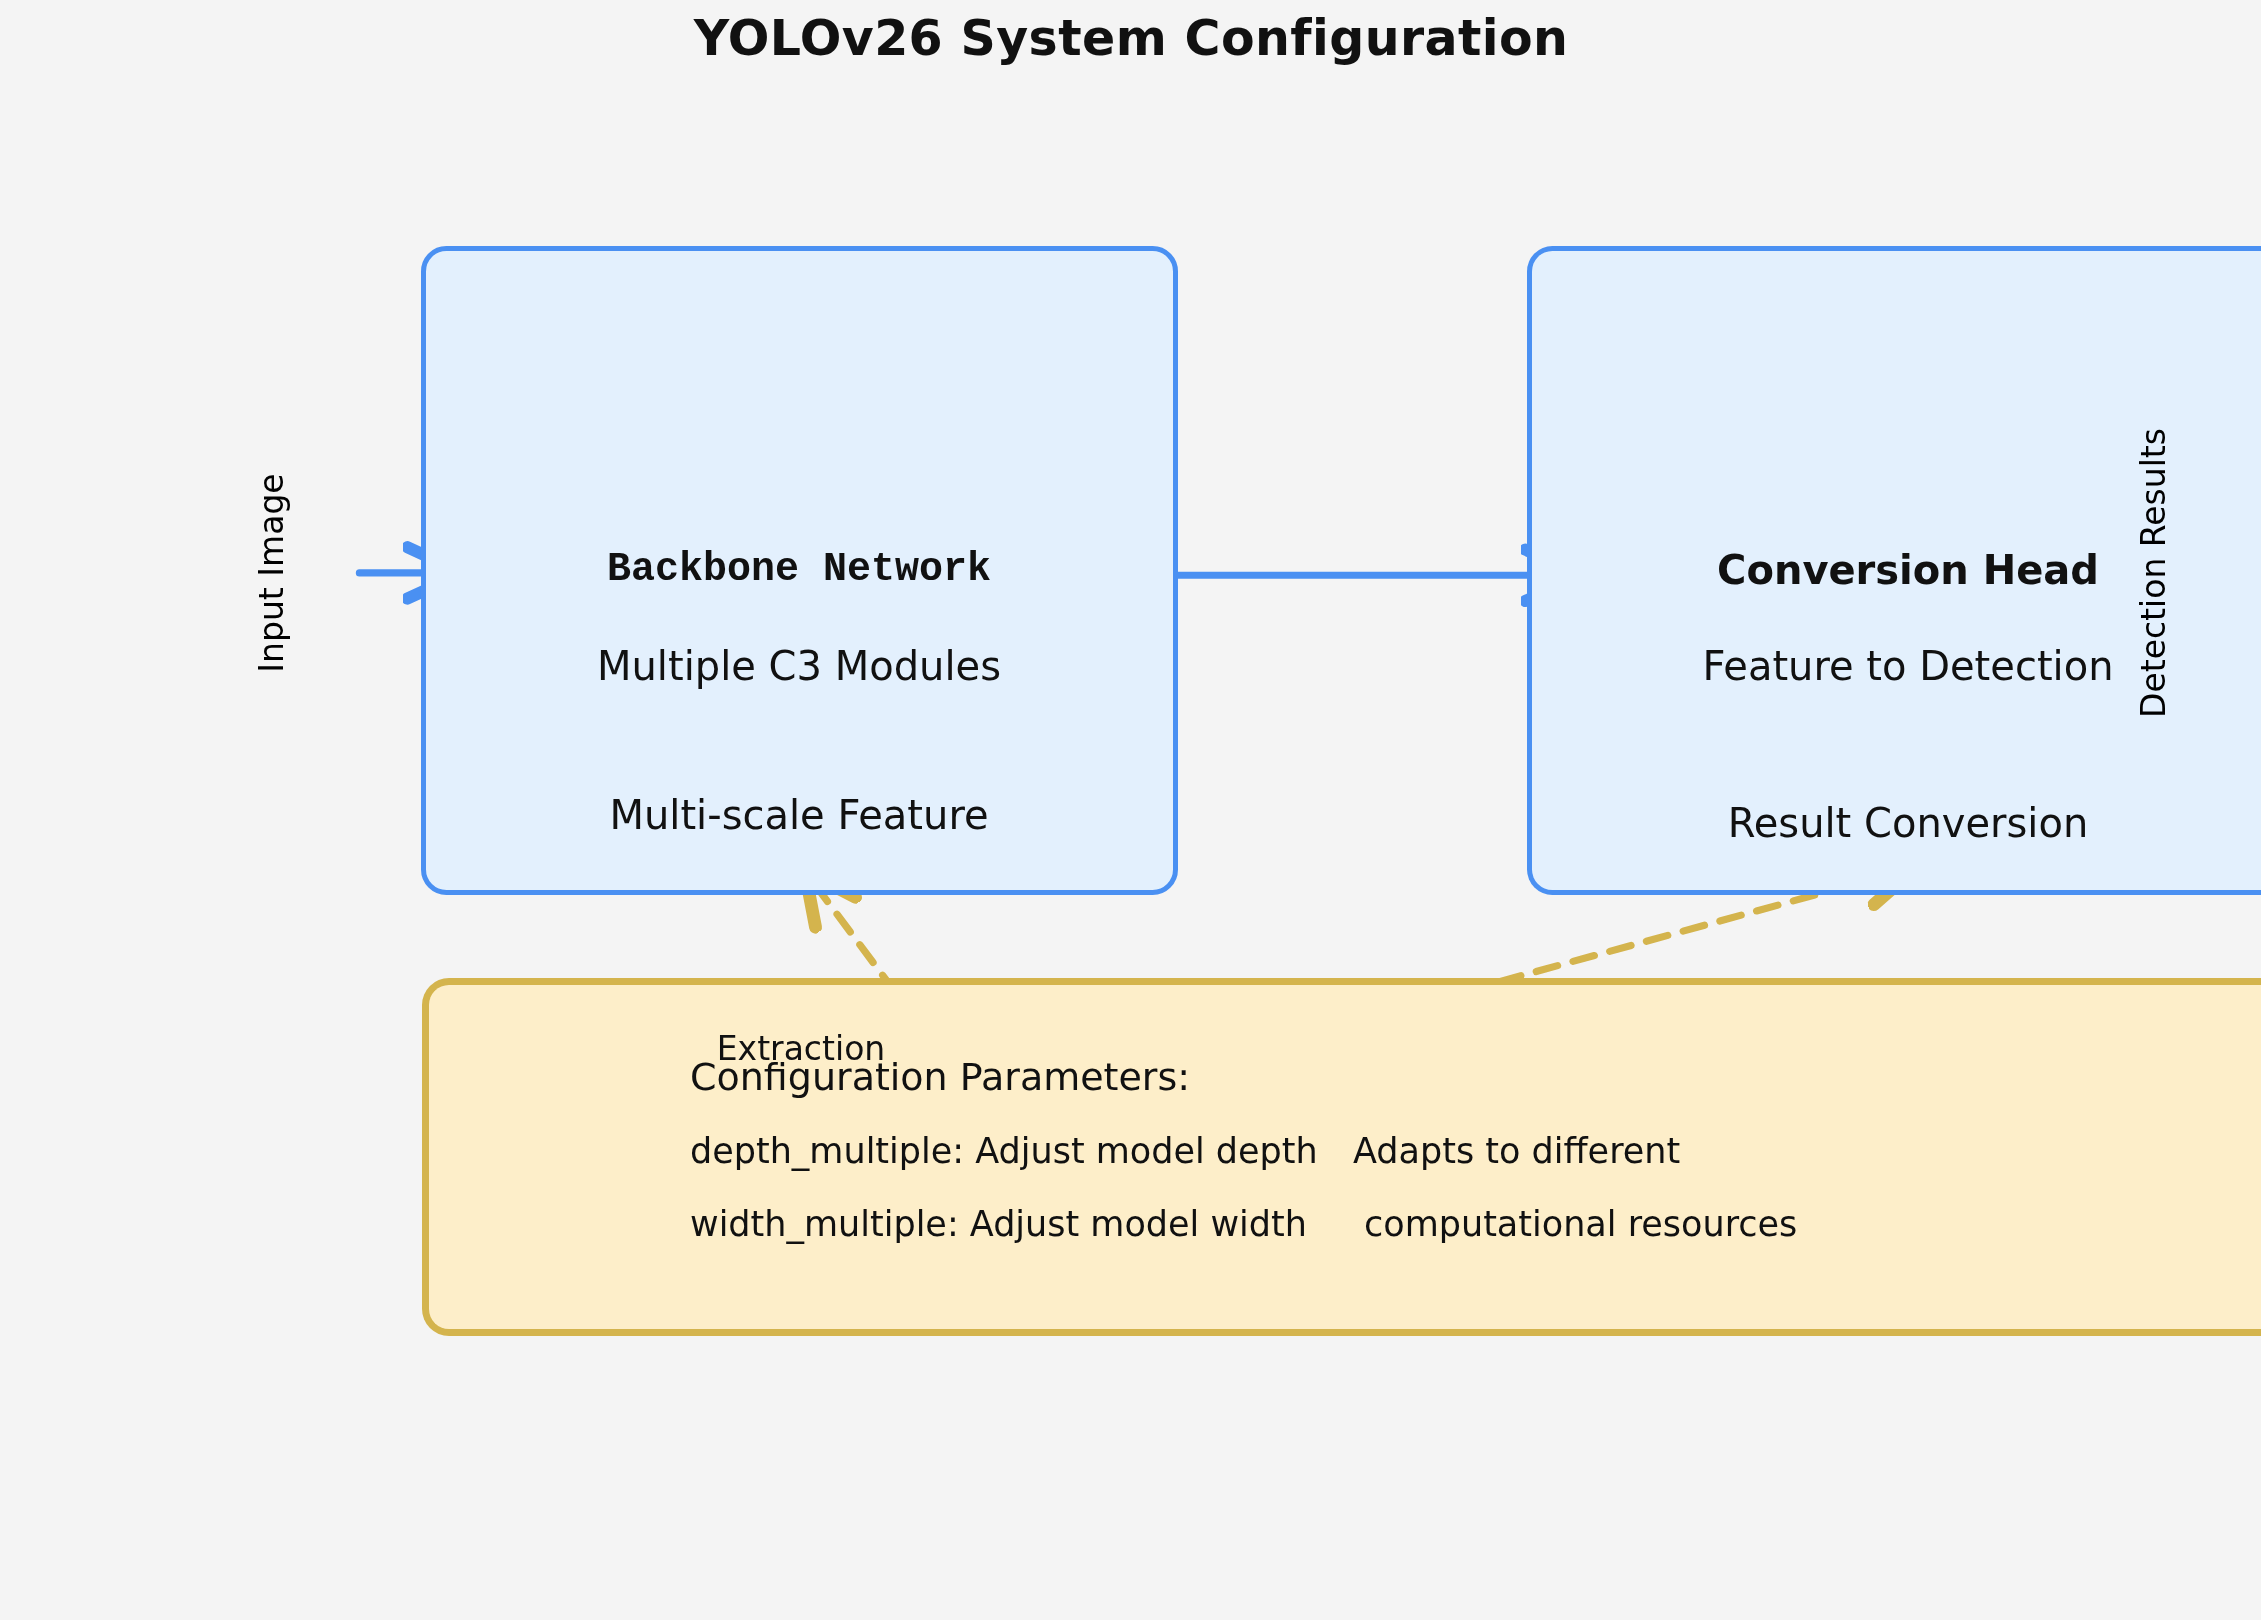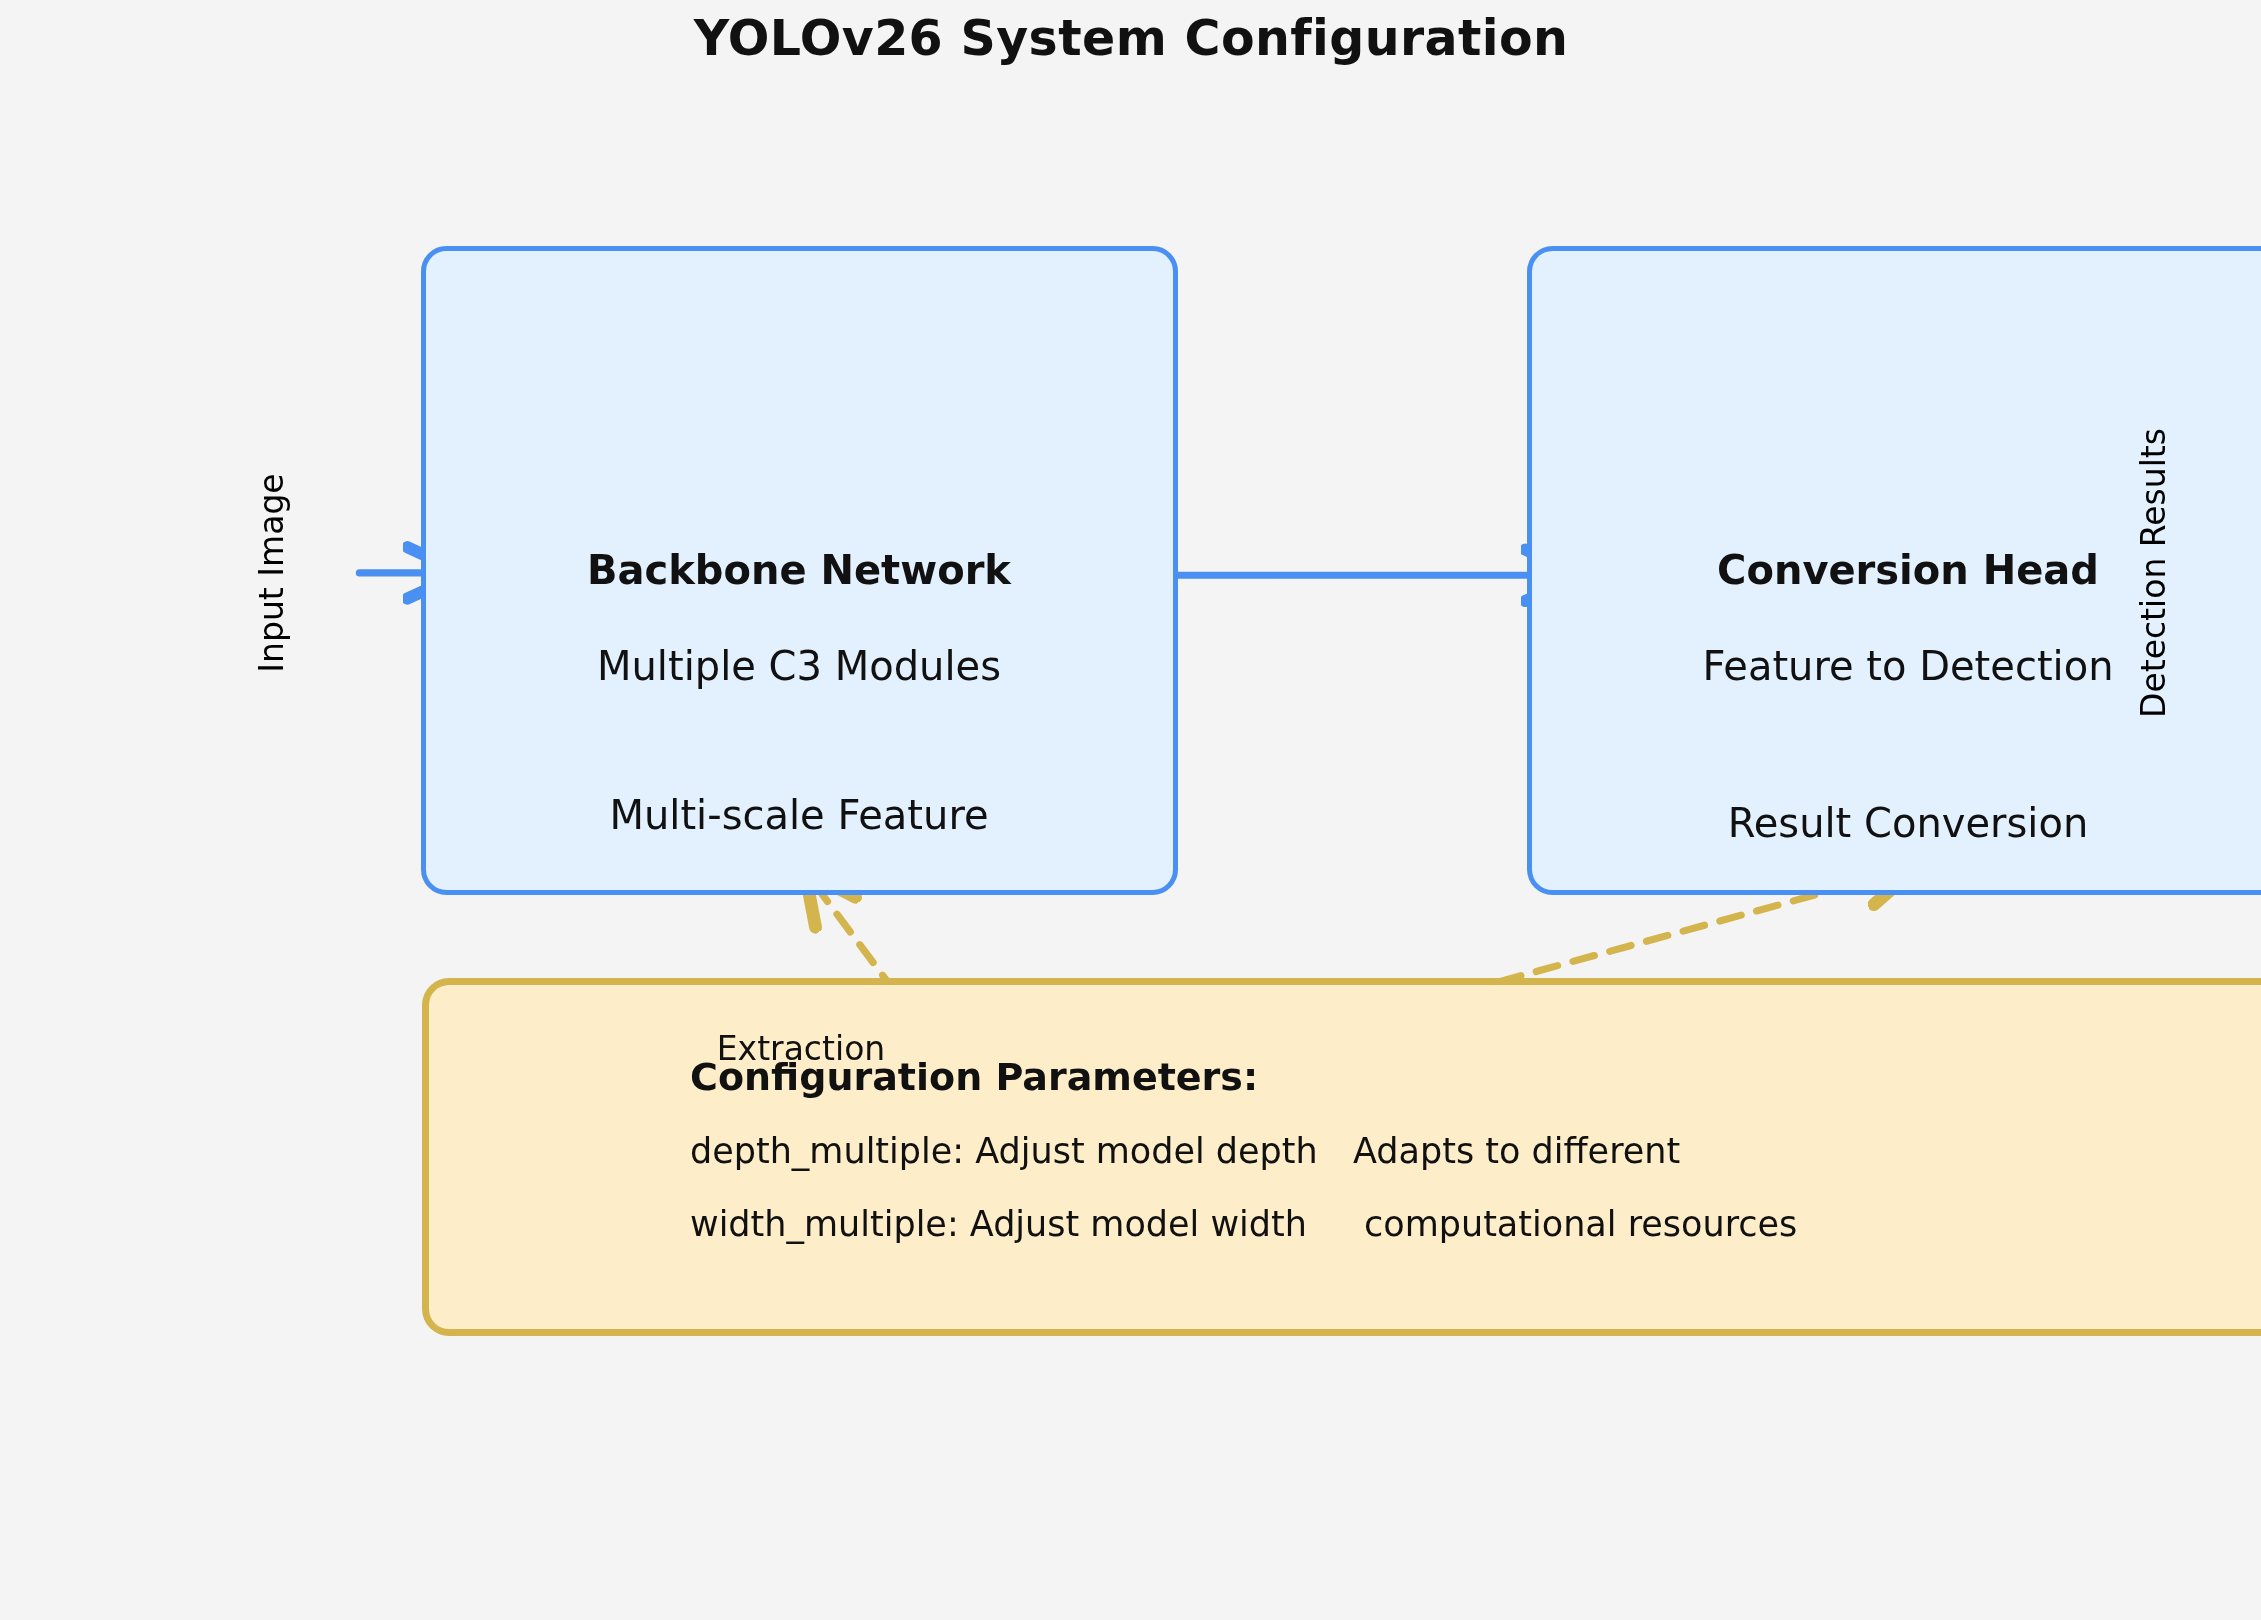--- a/index.html
+++ b/index.html
@@ -44,40 +44,40 @@
   .centered{transform:translateX(-50%);}
 
   #page-title{
     left:1131px;top:9.5px;
     font-size:49px;font-weight:bold;letter-spacing:0.4px;
   }
 
   .node-title{font-size:40px;font-weight:bold;}
   .node-sub{font-size:40px;font-weight:normal;}
 
-  #backbone-title{left:799px;top:547px;}
+  #backbone-title{left:799px;top:547px;font-family:Liberation Mono, monospace;}
   #backbone-line1{left:799px;top:643px;}
   #backbone-line2{left:799px;top:792px;}
 
   #head-title{left:1908px;top:547px;}
   #head-line1{left:1908px;top:643px;}
   #head-line2{left:1908px;top:800px;}
 
   .vlabel{
     position:absolute;
     font-size:33px;
     transform-origin:0 0;
     transform:rotate(-90deg) translateX(-50%);
     white-space:nowrap;
   }
   #input-image-label{left:252px;top:573px;}
   #detection-results-label{left:2134px;top:573px;}
 
   #extraction-label{left:801px;top:993px;font-size:33px;margin-top:36px;}
-  #config-heading{left:690px;top:1055px;font-size:38px;font-weight:bold;}
+  #config-heading{left:690px;top:1055px;font-size:38px;font-weight:normal;}
   #cfg-r1c1{left:690px;top:1131px;font-size:35px;}
   #cfg-r2c1{left:690px;top:1204px;font-size:35px;}
   #cfg-r1c2{left:1353px;top:1131px;font-size:35px;}
   #cfg-r2c2{left:1353px;top:1204px;font-size:35px;margin-left:11px;}
 </style>
 </head>
 <body>
 
 <div id="canvas">
 

